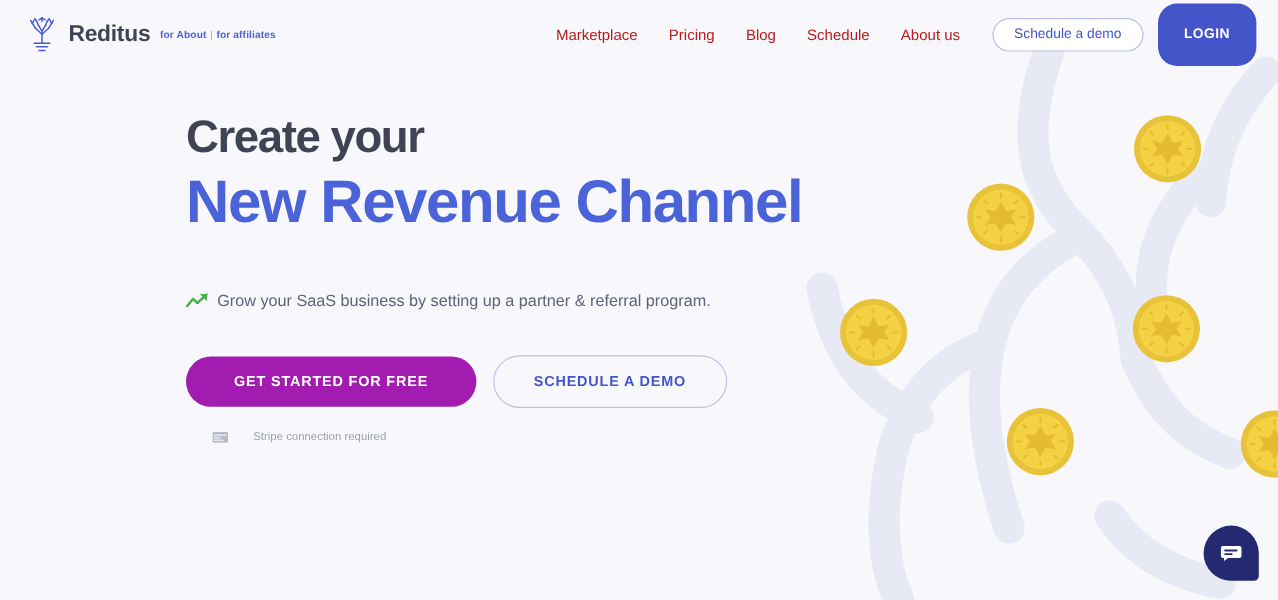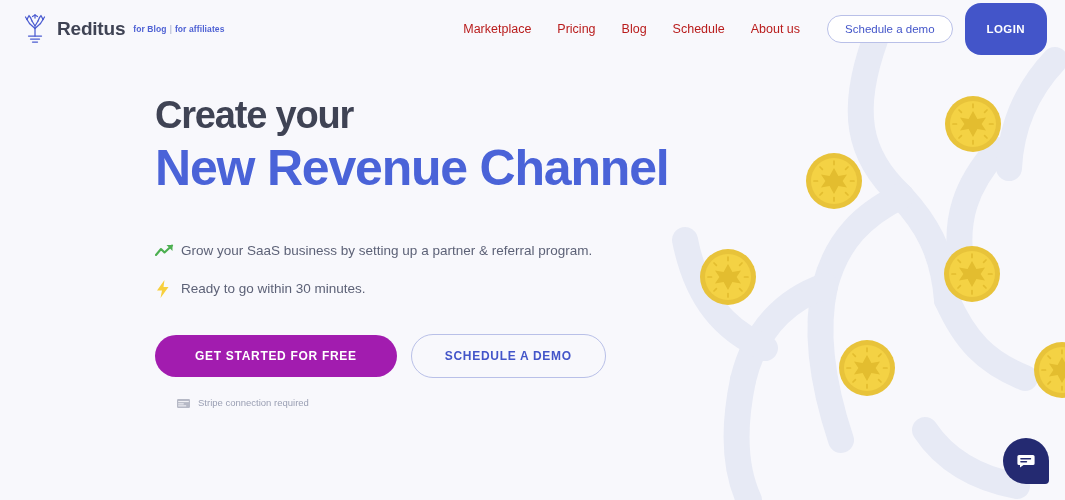--- a/index.html
+++ b/index.html
@@ -68,21 +68,21 @@
     font-size: 12px; font-weight: bold; color: #ffffff; background: #a21caf;
     border: none; border-radius: 22px; letter-spacing: .7px;
     padding: 14px 40px; cursor: pointer; font-family: "Liberation Sans", sans-serif;
   }
   #cta-secondary {
     font-size: 12px; font-weight: bold; color: #4355c9; background: transparent;
     border: 1px solid #b9c0e8; border-radius: 22px; letter-spacing: .7px;
     padding: 14px 33px; margin-left: 14px; cursor: pointer;
     font-family: "Liberation Sans", sans-serif;
   }
-  #stripe-note { display: flex; align-items: center; margin-top: 16px; margin-left: 22px; }
+  #stripe-note { display: flex; align-items: center; margin-top: 16px; margin-left: 22px; gap: 13px; }
   #stripe-note-text { font-size: 9.5px; color: #9a9fb3; margin-left: 8px; }
 
   
   #chat-widget {
     position: absolute; right: 16px; bottom: 16px;
     width: 46px; height: 46px; background: #242a71;
     border-radius: 23px 23px 4px 23px;
     display: flex; align-items: center; justify-content: center;
     cursor: pointer; z-index: 10;
   }
@@ -170,21 +170,21 @@
           <path d="M17.5 3.5 L19 1.5"></path>
           <path d="M10.5 2.5 L13 1"></path>
           <path d="M15.5 2.5 L13 1"></path>
           <path d="M13 1 L13 4"></path>
           <path d="M6.5 22 L19.5 22"></path>
           <path d="M8.5 25 L17.5 25"></path>
           <path d="M10.5 28 L15.5 28"></path>
         </g>
       </svg>
       <span id="brand-name">Reditus</span>
-      <span class="brand-tag">for Blog</span>
+      <span class="brand-tag">for About</span>
       <span class="brand-sep">|</span>
       <span class="brand-tag">for affiliates</span>
     </div>
 
     <nav id="nav">
       <a class="nav-link" href="#">Marketplace</a>
       <a class="nav-link" href="#">Pricing</a>
       <a class="nav-link" href="#">Blog</a>
       <a class="nav-link" href="#">Schedule</a>
       <a class="nav-link" href="#">About us</a>
@@ -204,28 +204,20 @@
         <span class="feature-icon">
           <svg width="20" height="16" viewBox="0 0 20 16">
             <path d="M1 12 L6 6 L9.5 9.5 L17 2.5" stroke="#4caf50" stroke-width="2.1" fill="none" stroke-linecap="round" stroke-linejoin="round"></path>
             <path d="M11.5 2 L17.5 2 L17.5 8 Z" fill="#4caf50"></path>
           </svg>
         </span>
         <span class="feature-text">Grow your SaaS business by setting up a partner &amp; referral program.</span>
       </div>
 
 
-      <div class="feature-row">
-        <span class="feature-icon">
-          <svg width="16" height="20" viewBox="0 0 16 20">
-            <path d="M9.5 1 L2 11.5 L7 11.5 L5.5 19 L13.5 8 L8.5 8 Z" fill="#f7cf3d"></path>
-          </svg>
-        </span>
-        <span class="feature-text">Ready to go within 30 minutes.</span>
-      </div>
     </div>
 
     <div id="cta-row">
       <button id="cta-primary">GET STARTED FOR FREE</button>
       <button id="cta-secondary">SCHEDULE A DEMO</button>
     </div>
 
     <div id="stripe-note">
       <span>
         <svg width="13" height="9" viewBox="0 0 13 9">

